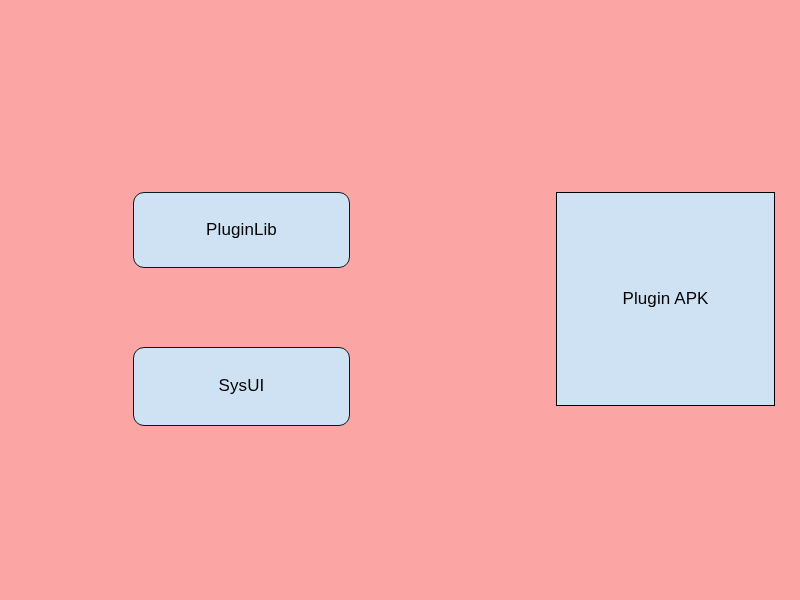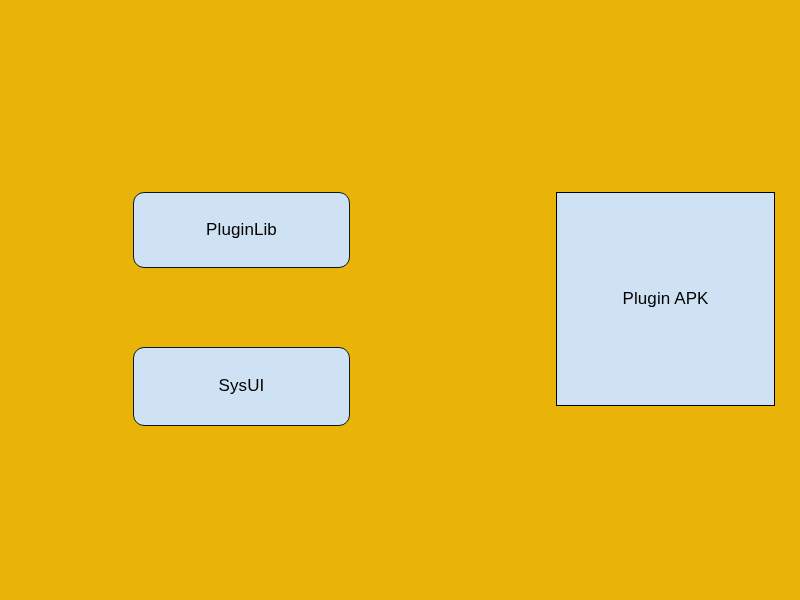--- a/index.html
+++ b/index.html
@@ -11,21 +11,21 @@
     width: 800px;
     height: 600px;
     background: #000000;
     font-family: "Liberation Sans", sans-serif;
     overflow: hidden;
   }
   #canvas {
     position: relative;
     width: 800px;
     height: 600px;
-    background: #eab308;
+    background: #fca5a5;
   }
   .node {
     position: absolute;
     box-sizing: border-box;
     display: flex;
     align-items: center;
     justify-content: center;
     text-align: center;
     color: #000000;
     font-size: 17px;

